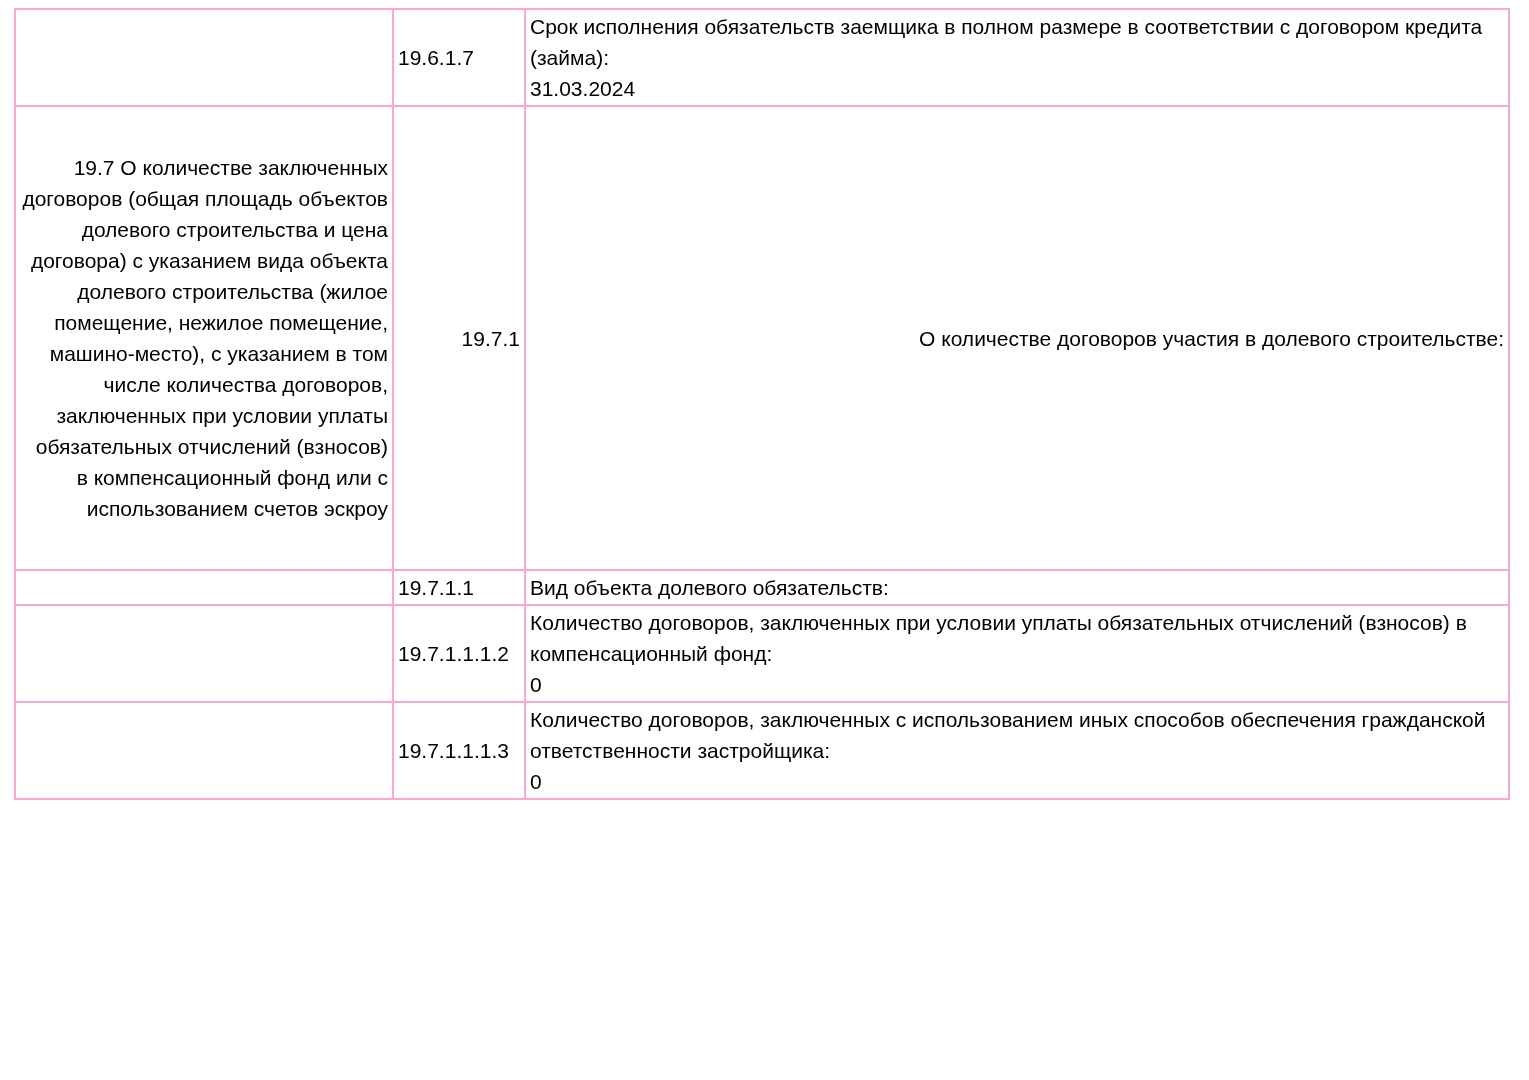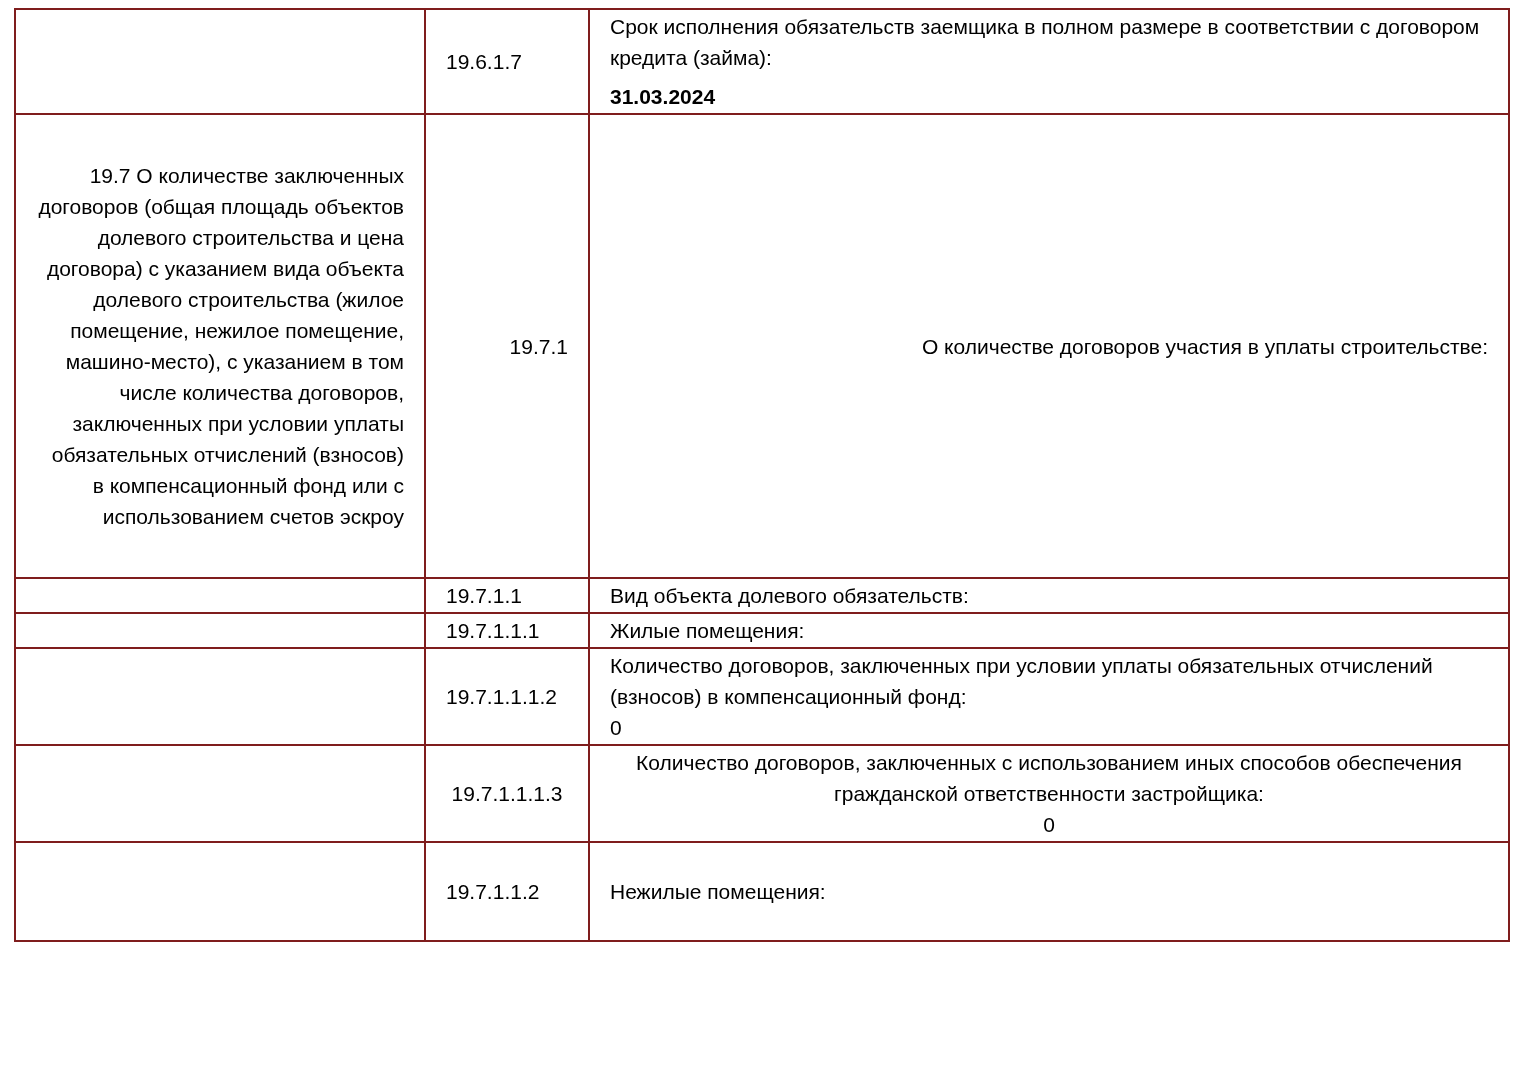--- a/index.html
+++ b/index.html
@@ -20,38 +20,38 @@
     left: 14px;
     top: 8px;
     width: 1496px;
     border-collapse: collapse;
     table-layout: fixed;
     font-size: 21px;
     line-height: 31px;
     background: #ffffff;
   }
   .doc-table td {
-    border: 2px solid #7f1d1d;
-    padding: 1px 20px;
+    border: 2px solid #f9a8d4;
+    padding: 1px 4px;
     vertical-align: middle;
     word-wrap: break-word;
     overflow: hidden;
   }
   .cell-left {
     width: 368px;
     vertical-align: top;
   }
   .cell-num {
     width: 122px;
   }
   .cell-content {
     
   }
   .content-value { font-weight: normal; }
-  .content-value.bold { font-weight: bold; margin-top: 8px; }
+  .content-value.bold { font-weight: normal; }
 
   
   .doc-table tr:nth-child(1) td { height: 90px; }
   .doc-table tr:nth-child(2) td { height: 460px; text-align: right; }
   .doc-table tr:nth-child(3) td { height: 30px; }
   .doc-table tr:nth-child(4) td { height: 30px; }
   .doc-table tr:nth-child(5) td { height: 62px; }
   .doc-table tr:nth-child(6) td { height: 92px; text-align: center; }
   .doc-table tr:nth-child(7) td { height: 95px; border-radius: 16px; }
   .doc-table tr:nth-child(8) td { height: 29px; }
@@ -67,54 +67,40 @@
         <td class="cell-num"><span>19.6.1.7</span></td>
         <td class="cell-content">
           <div>Срок исполнения обязательств заемщика в полном размере в соответствии с договором кредита (займа):</div>
           <div class="content-value bold">31.03.2024</div>
         </td>
       </tr>
       <tr>
         <td class="cell-left"><span>19.7 О количестве заключенных договоров (общая площадь объектов долевого строительства и цена договора) с указанием вида объекта долевого строительства (жилое помещение, нежилое помещение, машино-место), с указанием в том числе количества договоров, заключенных при условии уплаты обязательных отчислений (взносов) в компенсационный фонд или с использованием счетов эскроу</span></td>
         <td class="cell-num"><span>19.7.1</span></td>
         <td class="cell-content">
-          <div>О количестве договоров участия в уплаты строительстве:</div>
+          <div>О количестве договоров участия в долевого строительстве:</div>
         </td>
       </tr>
       <tr>
         <td class="cell-left"></td>
         <td class="cell-num"><span>19.7.1.1</span></td>
         <td class="cell-content">
           <div>Вид объекта долевого обязательств:</div>
-        </td>
-      </tr>
-      <tr>
-        <td class="cell-left"></td>
-        <td class="cell-num"><span>19.7.1.1.1</span></td>
-        <td class="cell-content">
-          <div>Жилые помещения:</div>
         </td>
       </tr>
       <tr>
         <td class="cell-left"></td>
         <td class="cell-num"><span>19.7.1.1.1.2</span></td>
         <td class="cell-content">
           <div>Количество договоров, заключенных при условии уплаты обязательных отчислений (взносов) в компенсационный фонд:</div>
           <div class="content-value">0</div>
         </td>
       </tr>
       <tr>
         <td class="cell-left"></td>
         <td class="cell-num"><span>19.7.1.1.1.3</span></td>
         <td class="cell-content">
           <div>Количество договоров, заключенных с использованием иных способов обеспечения гражданской ответственности застройщика:</div>
           <div class="content-value">0</div>
         </td>
       </tr>
-      <tr>
-        <td class="cell-left"></td>
-        <td class="cell-num"><span>19.7.1.1.2</span></td>
-        <td class="cell-content">
-          <div>Нежилые помещения:</div>
-        </td>
-      </tr>
     </tbody>
 </table>
 
 </body></html>

